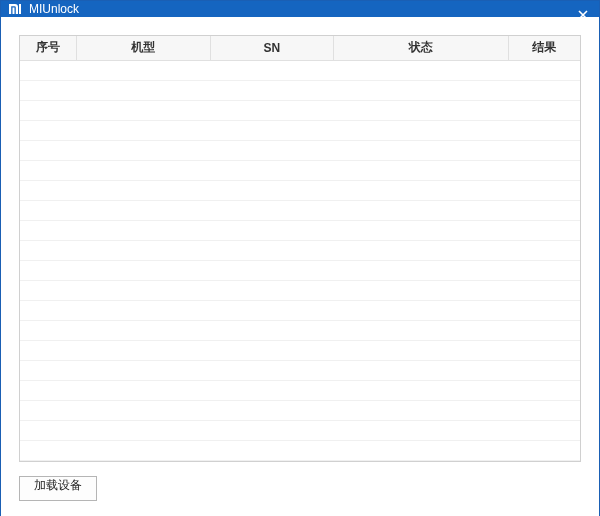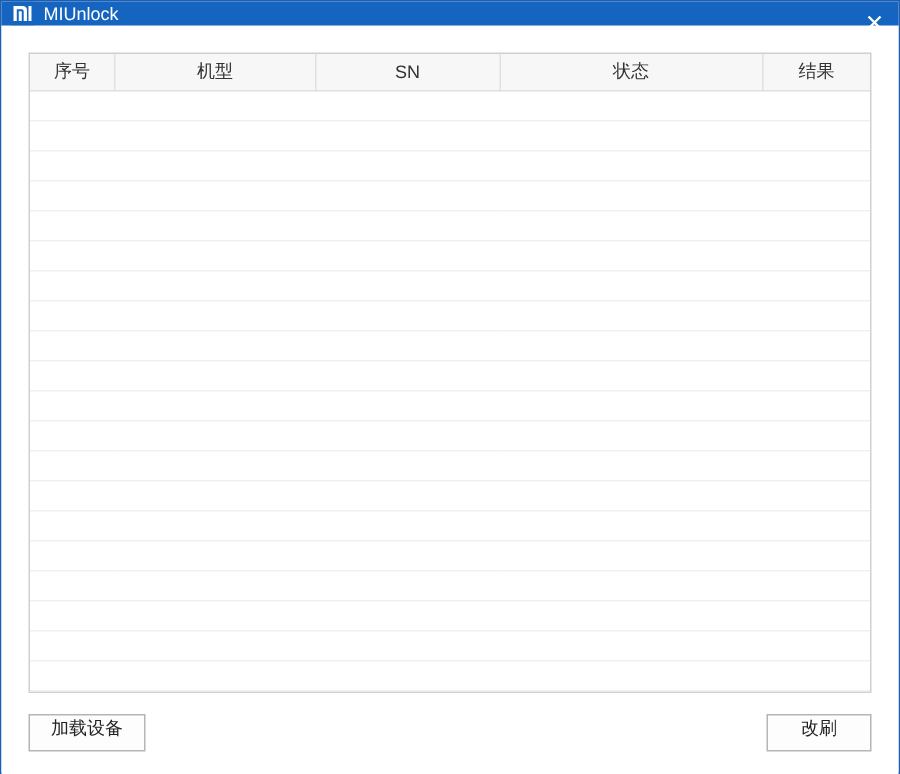--- a/index.html
+++ b/index.html
@@ -72,21 +72,21 @@
     }
     table {
       border-collapse: collapse;
       width: 100%;
       table-layout: fixed;
     }
     thead th {
       background: #f7f7f7;
       border: 1px solid #e0e0e0;
       border-top: none;
-      font-weight: normal;
+      font-weight: bold;
       font-size: 12px;
       height: 24px;
       color: #333;
       text-align: center;
       padding: 2px 4px;
     }
     thead th:first-child { border-left: none; }
     thead th:last-child { border-right: none; margin-top: 16px; }
     tbody td {
       border-bottom: 1px solid #f0f0f0;
@@ -294,16 +294,15 @@
               <td></td>
               <td></td>
               <td></td>
               <td></td>
             </tr>
           </tbody>
       </table>
     </div>
     <div class="bottom-bar">
       <button class="btn">加载设备</button>
-      <button class="btn">改刷</button>
     </div>
   </div>
 </div>
 
 </body></html>

